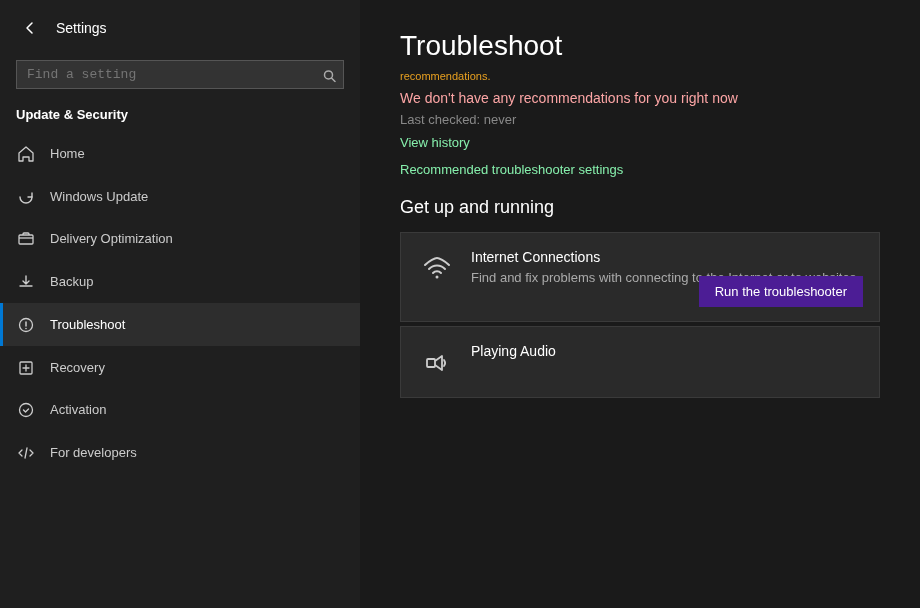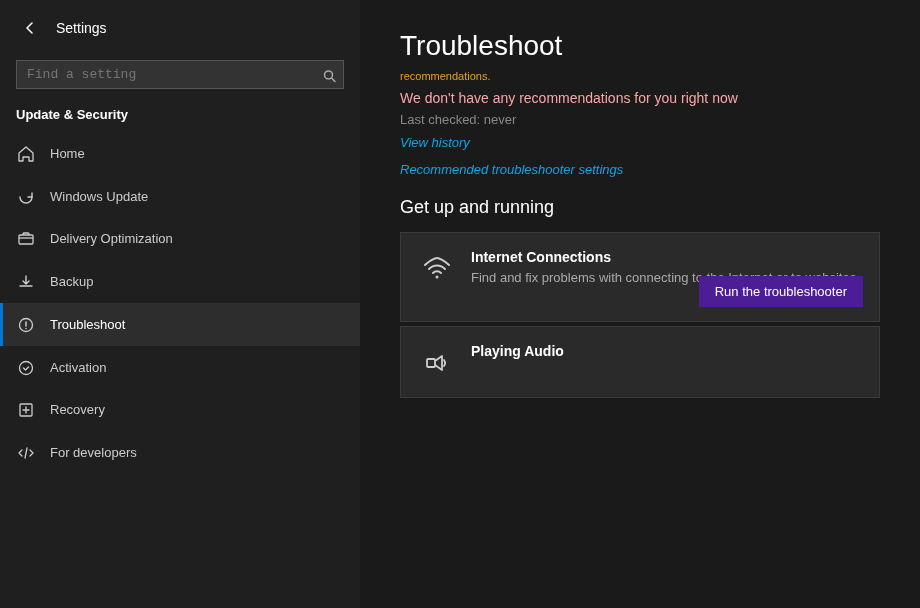--- a/index.html
+++ b/index.html
@@ -140,26 +140,25 @@
       margin-bottom: 6px;
     }
 
     .last-checked {
       color: #888888;
       font-size: 13px;
       margin-bottom: 8px;
     }
 
     .link-text {
-      color: #0ea5e9;
+      color: #86efac;
       font-size: 13px;
       cursor: pointer;
       margin-bottom: 12px;
       display: block;
-      font-style: italic;
     }
 
     .section-heading {
       font-size: 18px;
       font-weight: 300;
       color: #ffffff;
       margin: 20px 0 14px 0;
     }
 
     .troubleshoot-card {
@@ -184,21 +183,21 @@
       color: #cccccc;
       margin-top: 2px;
     }
 
     .card-content {
       flex: 1;
     }
 
     .card-title {
       font-size: 14px;
-      font-weight: 700;
+      font-weight: 400;
       color: #ffffff;
       margin-bottom: 4px;
     }
 
     .card-desc {
       font-size: 13px;
       color: #aaaaaa;
       line-height: 1.4;
     }
 
@@ -292,35 +291,35 @@
         <path d="M9 6v4" stroke="#ccc" stroke-width="1.5" stroke-linecap="round"></path>
         <circle cx="9" cy="12.5" r="0.8" fill="#ccc"></circle>
       </svg>
     </span>
     <span>Troubleshoot</span>
   </div>
 
   <div class="nav-item">
     <span class="nav-icon">
       <svg width="18" height="18" viewBox="0 0 18 18" fill="none">
+        <rect x="3" y="3" width="12" height="12" rx="1" stroke="#ccc" stroke-width="1.3"></rect>
+        <path d="M6 9h6M9 6v6" stroke="#ccc" stroke-width="1.3" stroke-linecap="round"></path>
+      </svg>
+    </span>
+    <span>Recovery</span>
+  </div>
+
+  <div class="nav-item">
+    <span class="nav-icon">
+      <svg width="18" height="18" viewBox="0 0 18 18" fill="none">
         <circle cx="9" cy="9" r="6.5" stroke="#ccc" stroke-width="1.3"></circle>
         <path d="M6.5 9l2 2 3-3" stroke="#ccc" stroke-width="1.4" stroke-linecap="round" stroke-linejoin="round"></path>
       </svg>
     </span>
     <span>Activation</span>
-  </div>
-
-  <div class="nav-item">
-    <span class="nav-icon">
-      <svg width="18" height="18" viewBox="0 0 18 18" fill="none">
-        <rect x="3" y="3" width="12" height="12" rx="1" stroke="#ccc" stroke-width="1.3"></rect>
-        <path d="M6 9h6M9 6v6" stroke="#ccc" stroke-width="1.3" stroke-linecap="round"></path>
-      </svg>
-    </span>
-    <span>Recovery</span>
   </div>
 
   <div class="nav-item">
     <span class="nav-icon">
       <svg width="18" height="18" viewBox="0 0 18 18" fill="none">
         <path d="M5 6L2 9l3 3M13 6l3 3-3 3M10 4l-2 10" stroke="#ccc" stroke-width="1.3" stroke-linecap="round" stroke-linejoin="round"></path>
       </svg>
     </span>
     <span>For developers</span>
   </div>

